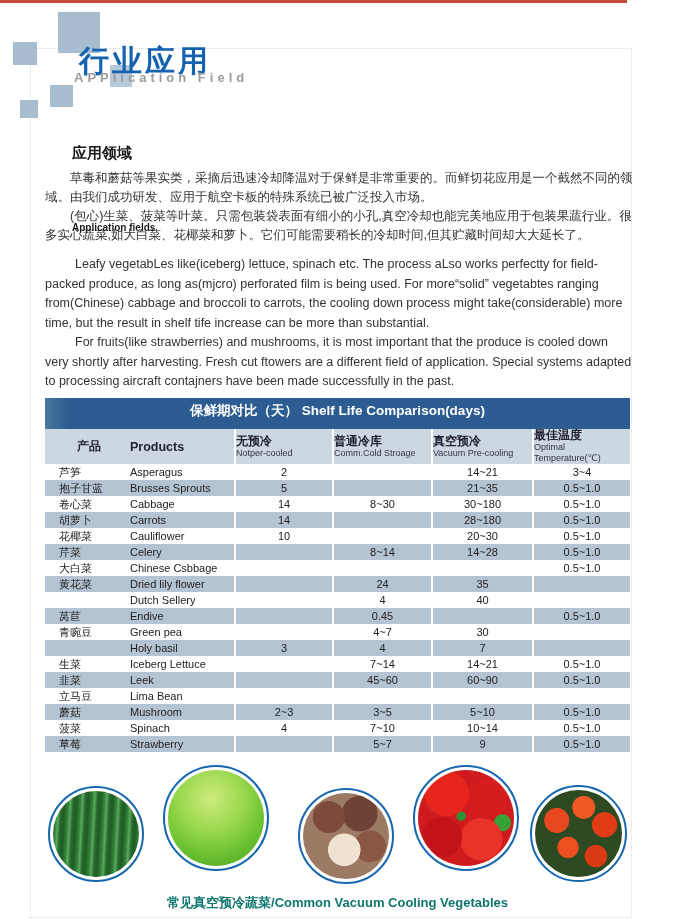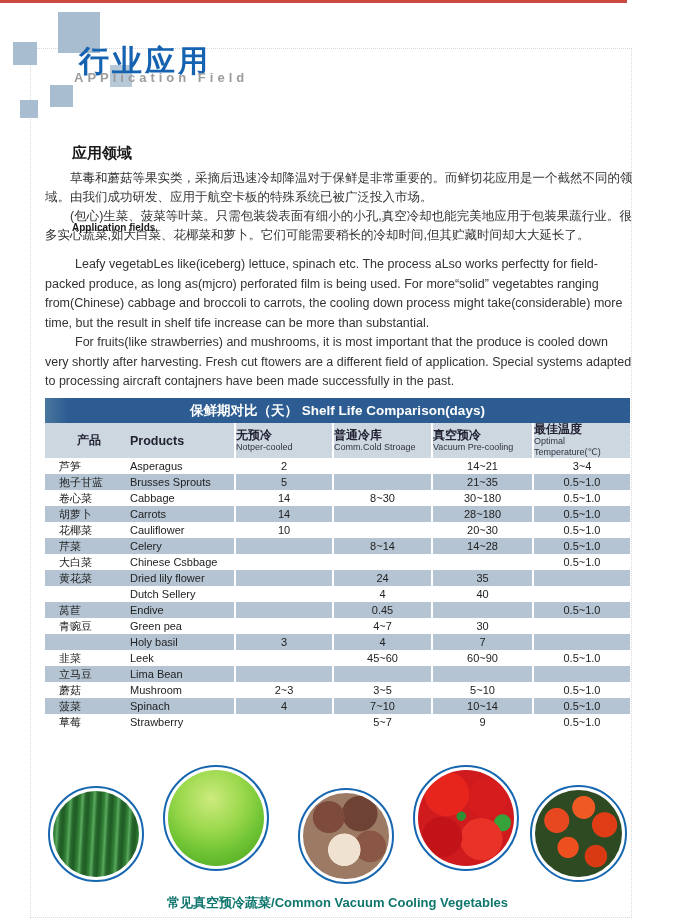--- a/index.html
+++ b/index.html
@@ -24,21 +24,21 @@
 
   .section{position:absolute;left:45px;width:588px;}
   .sec-cn{top:104px;margin-top:40px;}
   .sec-en{top:222px;}
   .section h2{margin:0 0 6px 27px;font-size:15px;color:#1a1a1a;}
   .sec-en h2{font-size:10px;margin-bottom:22px;}
   .section p{margin:0;font-size:12.5px;line-height:19px;text-indent:2em;color:#333;}
   .sec-en p{line-height:19.5px;text-indent:2.4em;}
 
   .table-wrap{position:absolute;left:45px;top:398px;width:585px;}
-  .table-title{height:25px;line-height:25px;text-align:center;color:#fff;
+  .table-title{height:31px;line-height:25px;text-align:center;color:#fff;
     font-size:13.5px;font-weight:bold;
     background:linear-gradient(90deg,#4a779f 0,#2c5c91 4%,#2c5c91 100%);}
   table{width:585px;border-collapse:collapse;table-layout:fixed;font-size:11px;}
   col.c0{width:75px;}col.c1{width:115px;}col.c2{width:98px;}col.c3{width:99px;}
   col.c4{width:101px;}col.c5{width:97px;}
   thead th{background:#ccd7e0;height:29px;vertical-align:middle;font-weight:normal;padding:0;}
   thead .h-name-cn{text-align:left;padding-left:32px;font-weight:bold;font-size:12px;color:#223;}
   thead .h-name-en{text-align:left;padding-left:10px;font-weight:bold;font-size:12.5px;color:#223;}
   thead .h2l{text-align:left;}
   thead .h2l .cn{display:block;font-weight:bold;font-size:12px;color:#223;line-height:13px;}
@@ -237,20 +237,28 @@
           </tr>
           <tr>
             <td class="c-cn"></td>
             <td class="c-en">Holy basil</td>
             <td class="c-val gap">3</td>
             <td class="c-val gap">4</td>
             <td class="c-val gap">7</td>
             <td class="c-val gap"></td>
           </tr>
           <tr>
+            <td class="c-cn">生菜</td>
+            <td class="c-en">Iceberg Lettuce</td>
+            <td class="c-val gap"></td>
+            <td class="c-val gap">7~14</td>
+            <td class="c-val gap">14~21</td>
+            <td class="c-val gap">0.5~1.0</td>
+          </tr>
+          <tr>
             <td class="c-cn">韭菜</td>
             <td class="c-en">Leek</td>
             <td class="c-val gap"></td>
             <td class="c-val gap">45~60</td>
             <td class="c-val gap">60~90</td>
             <td class="c-val gap">0.5~1.0</td>
           </tr>
           <tr>
             <td class="c-cn">立马豆</td>
             <td class="c-en">Lima Bean</td>

